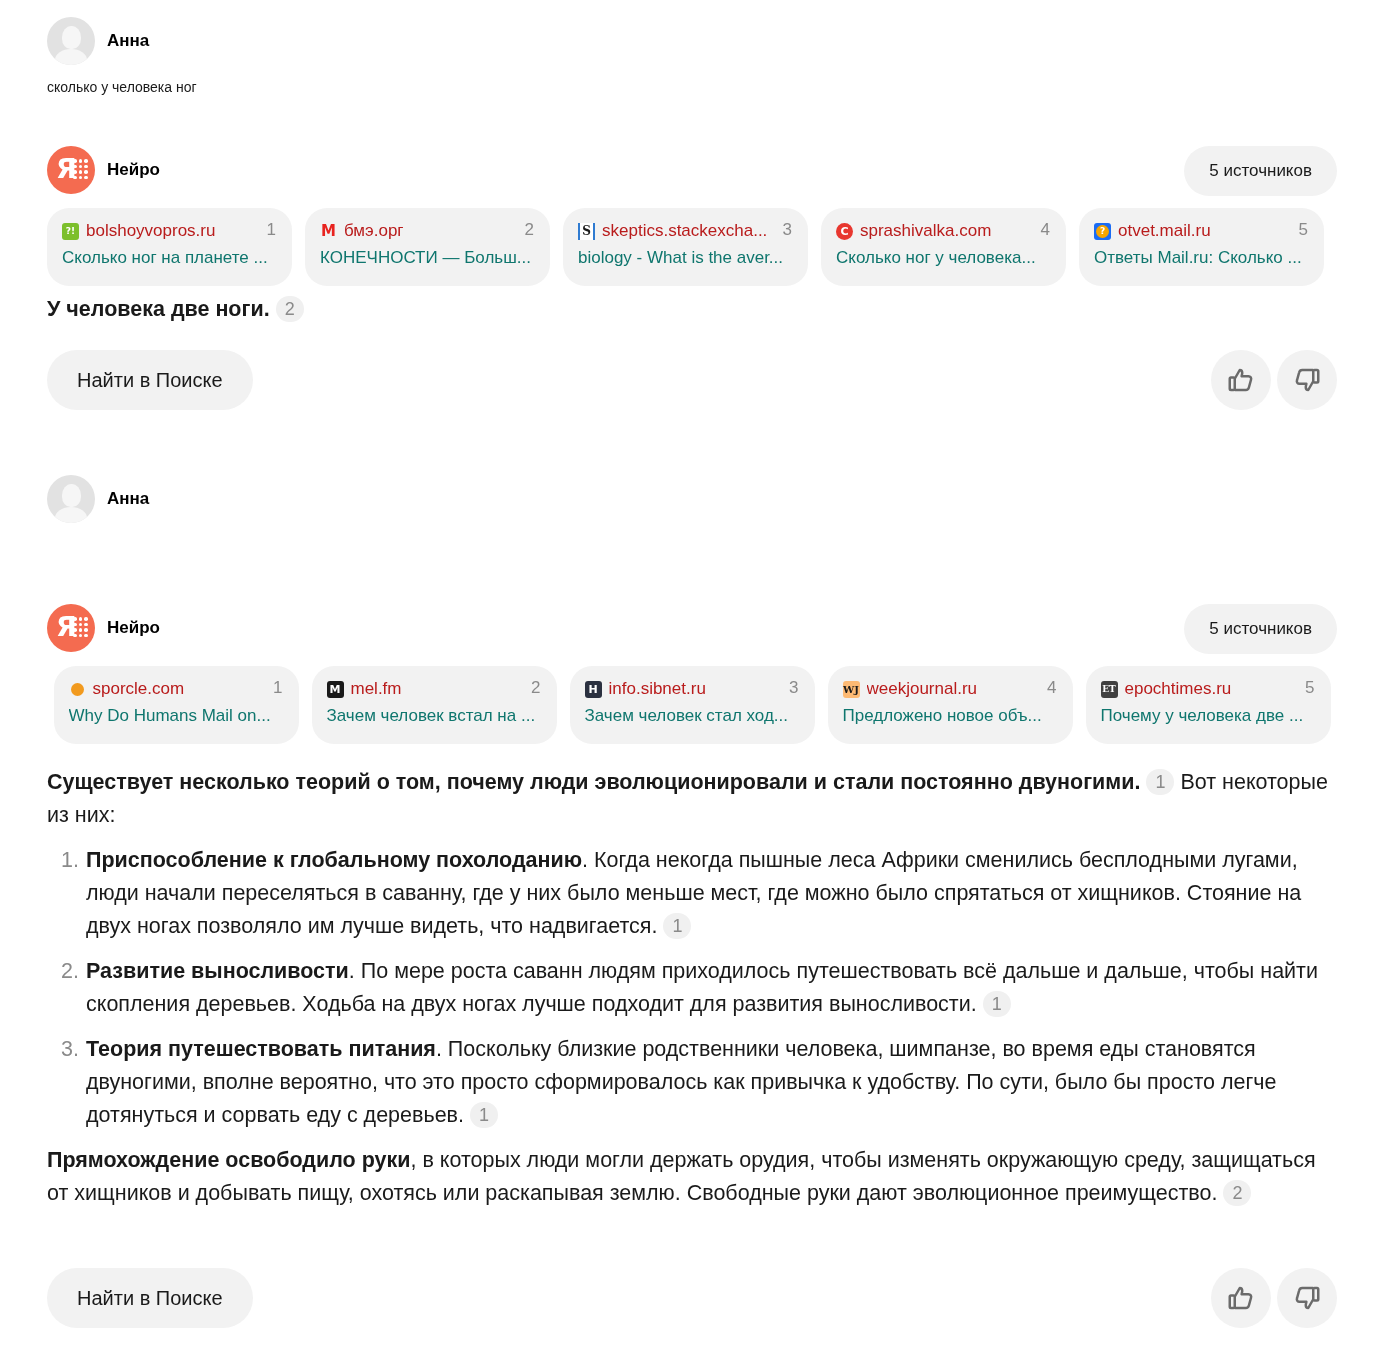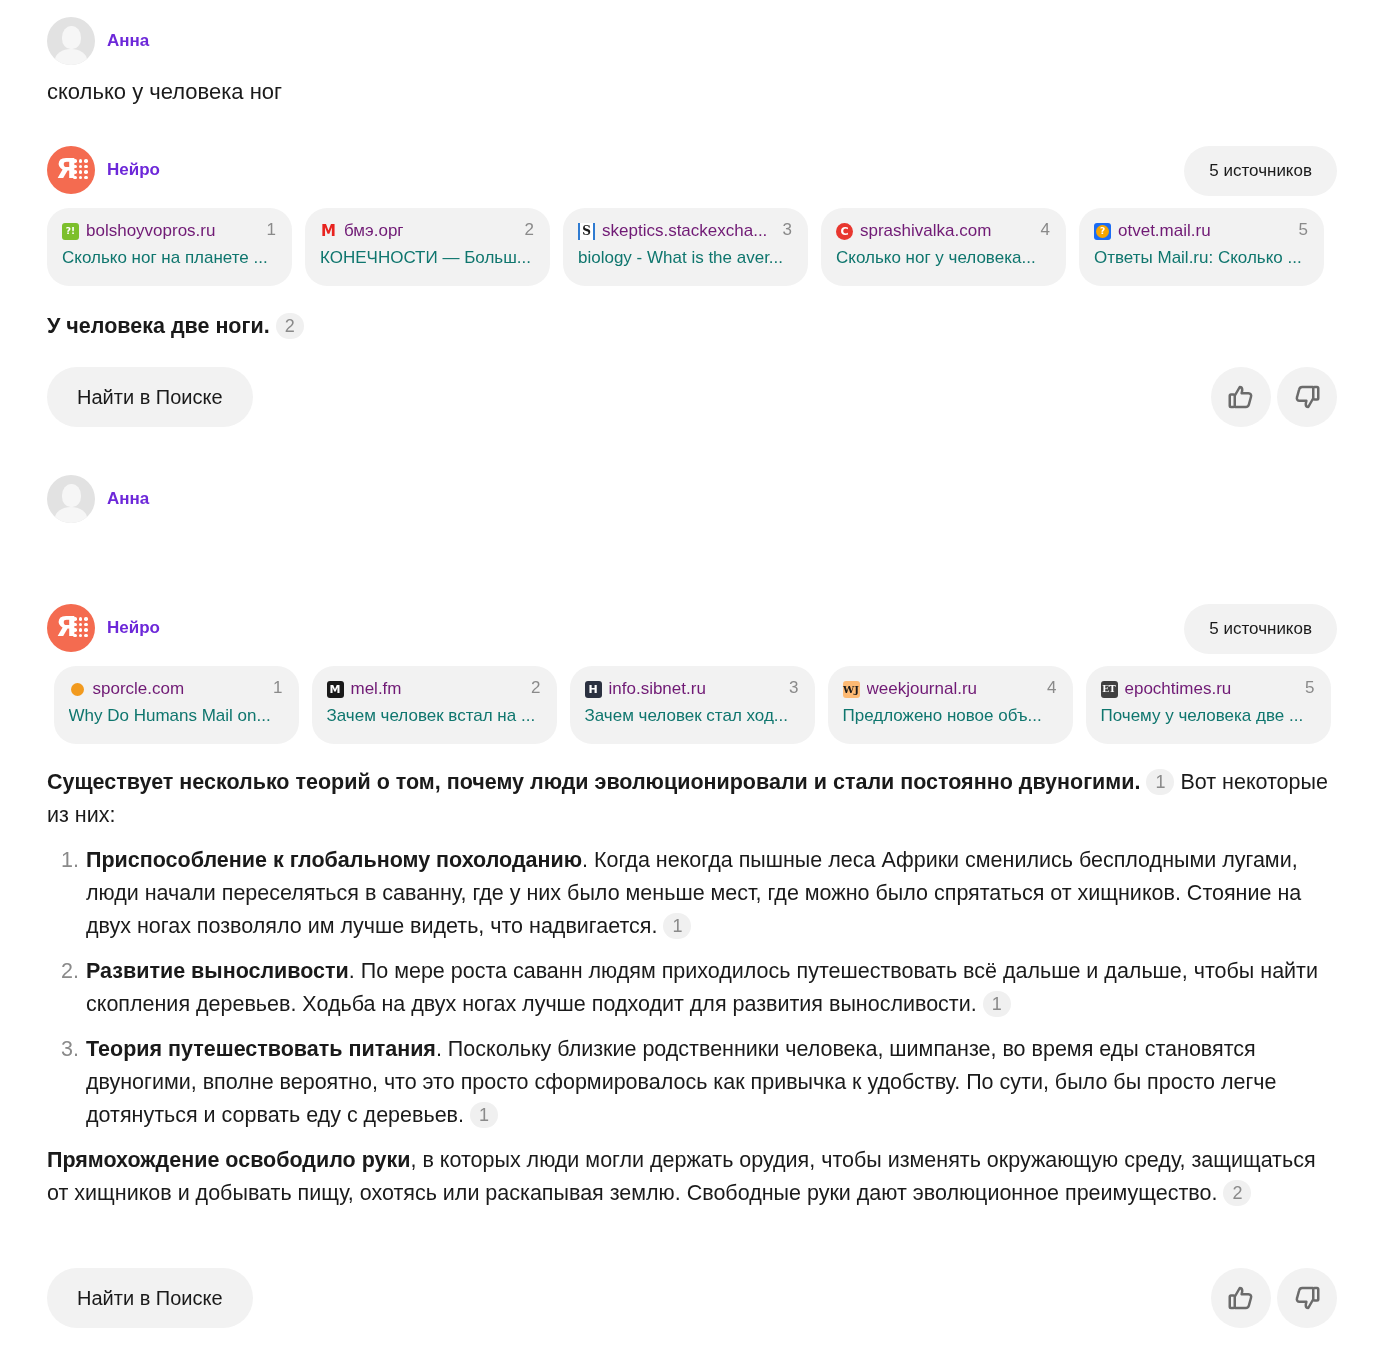--- a/index.html
+++ b/index.html
@@ -9,31 +9,31 @@
   .block { position: absolute; left: 47px; width: 1290px; }
 
   .author-row { display: flex; align-items: center; height: 48px; }
   .avatar { width: 48px; height: 48px; border-radius: 50%; background: #e2e2e2; position: relative; overflow: hidden; flex-shrink: 0; }
   .avatar .head { position: absolute; left: 15px; top: 9px; width: 19px; height: 23px; border-radius: 50% 50% 45% 45%; background: #f6f6f6; }
   .avatar .body { position: absolute; left: 8px; top: 32px; width: 32px; height: 22px; border-radius: 50% 50% 0 0; background: #f6f6f6; }
   .neuro-avatar { width: 48px; height: 48px; border-radius: 50%; background: #f46b50; position: relative; flex-shrink: 0; }
   .neuro-avatar .ya { position: absolute; left: 9px; top: 8px; color: #fff; font-weight: bold; font-size: 27px; line-height: 30px; font-family: "DejaVu Sans", sans-serif; }
   .neuro-avatar .dots { position: absolute; left: 26px; top: 13px; width: 14px; height: 22px; display: grid; grid-template-columns: repeat(3, 4px); grid-auto-rows: 4px; gap: 1.5px; }
   .neuro-avatar .dots i { width: 3.5px; height: 3.5px; border-radius: 50%; background: #fff; display: block; }
-  .author-name { margin-left: 12px; font-size: 17px; font-weight: bold; color: #6d28d9; }
-
-  .question { font-size: 22px; color: #1a1a1a; }
+  .author-name { margin-left: 12px; font-size: 17px; font-weight: bold; color: #000000; }
+
+  .question { font-size: 14px; color: #1a1a1a; }
 
   .sources-btn { position: absolute; right: 0; top: 0; height: 50px; padding: 0 25px; border-radius: 25px; background: #f2f2f2; border: none; font-family: inherit; font-size: 17px; color: #1a1a1a; display: flex; align-items: center; }
 
   .cards { display: flex; gap: 13px; }
   .card { width: 245px; height: 78px; border-radius: 22px; background: #f2f2f2; padding: 12px 15px 0 15px; position: relative; }
   .card .top { display: flex; align-items: center; height: 22px; }
   .card .fav { width: 17px; height: 17px; margin-right: 7px; flex-shrink: 0; border-radius: 3px; display: flex; align-items: center; justify-content: center; font-size: 11px; font-weight: bold; color: #fff; font-family: "DejaVu Sans", sans-serif; }
-  .card .domain { font-size: 17px; color: #701a75; white-space: nowrap; overflow: hidden; text-overflow: ellipsis; max-width: 178px; }
+  .card .domain { font-size: 17px; color: #b91c1c; white-space: nowrap; overflow: hidden; text-overflow: ellipsis; max-width: 178px; }
   .card .num { position: absolute; right: 16px; top: 12px; font-size: 17px; color: #8a8a8a; }
   .card .snippet { margin-top: 6px; font-size: 17px; color: #0f766e; white-space: nowrap; overflow: hidden; text-overflow: ellipsis; }
 
   .answer { font-size: 21.5px; line-height: 33px; color: #1a1a1a; }
   .answer b { font-weight: bold; }
   .ref { display: inline-block; min-width: 28px; height: 26px; line-height: 26px; border-radius: 13px; background: #f0f0f0; color: #8a8a8a; font-size: 18px; text-align: center; margin-left: 6px; vertical-align: 1px; padding: 0 7px; }
 
   ol.theories { list-style: none; margin-top: 12px; }
   ol.theories li { position: relative; padding-left: 39px; margin-bottom: 12px; }
   ol.theories li .ln { position: absolute; left: 14px; top: 0; color: #8a8a8a; }
@@ -118,21 +118,21 @@
         <span class="fav" style="background:#1a6cf5;">
             <span style="display:inline-block;width:13px;height:13px;border-radius:50%;background:#f7a600;color:#fff;font-size:9px;line-height:13px;text-align:center;">?</span>
           </span>
         <span class="domain">otvet.mail.ru</span>
       </div>
       <span class="num">5</span>
       <div class="snippet">Ответы Mail.ru: Сколько ...</div>
     </div>
   </div>
 
-  <div class="answer" style="margin-top:24px;">
+  <div class="answer" style="margin-top:7px;">
     <b>У человека две ноги.</b><span class="ref">2</span>
   </div>
 
   <div class="actions" style="margin-top:24px;">
     <button class="search-btn">Найти в Поиске</button>
     <div class="feedback">
       <button class="fb-btn">
         <svg width="30" height="30" viewBox="0 0 24 24" fill="none" stroke="#6b6b6b" stroke-width="2" stroke-linejoin="round">
             <rect x="3" y="10" width="4" height="10" rx="1"></rect>
             <path d="M7 11 L11 4 C12.5 4 13 5 13 6.5 L12.5 9 H18 C19.5 9 20.5 10.3 20 11.8 L18.3 18 C18 19.2 17 20 15.8 20 H7"></path>

